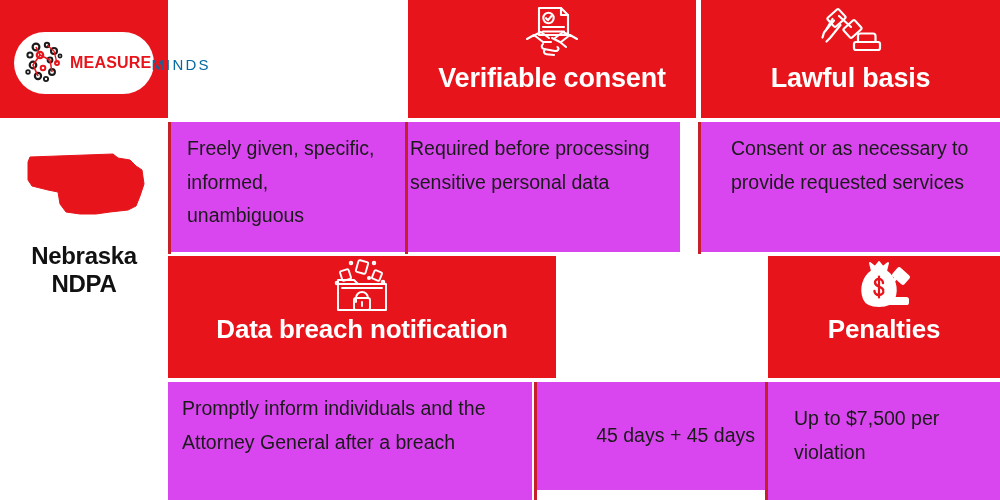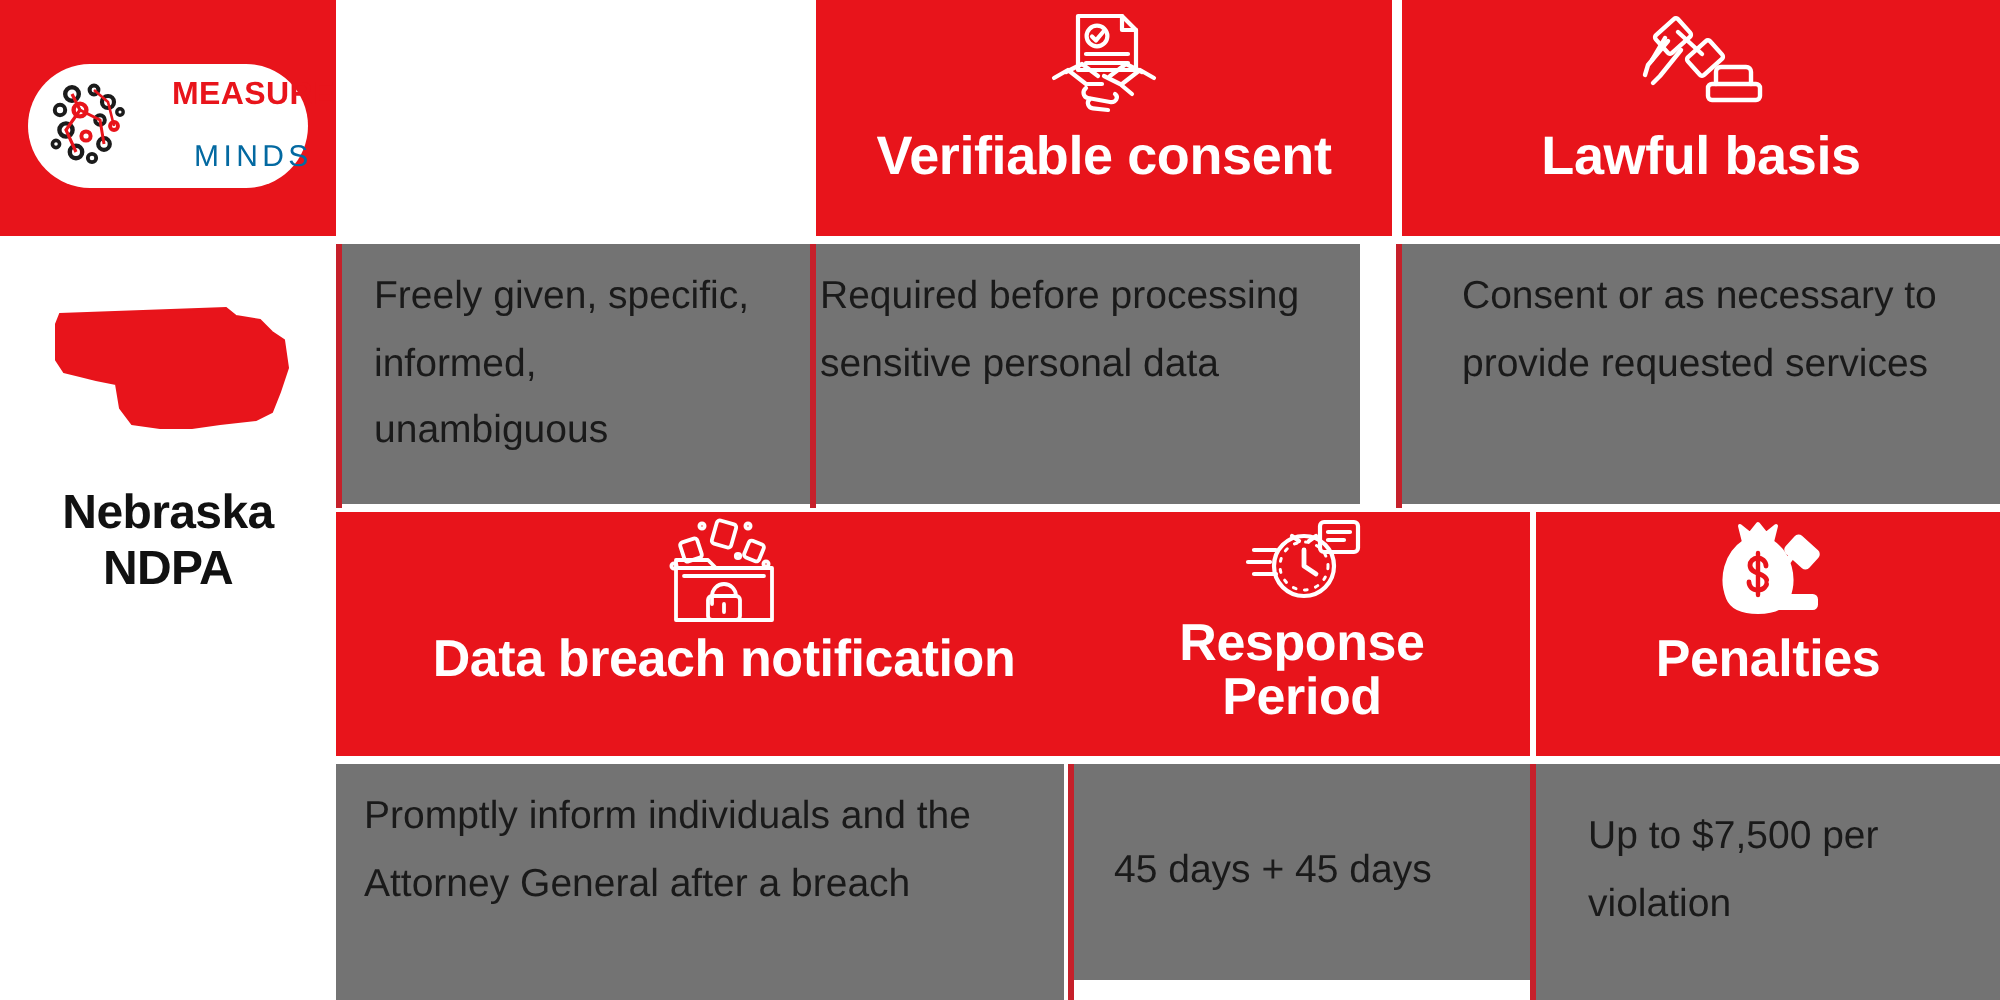--- a/index.html
+++ b/index.html
@@ -44,25 +44,26 @@
     padding: 0 6px;
   }
 
   .icon-wrap {
     display: flex;
     align-items: center;
     justify-content: center;
   }
 
   .bodycell {
-    background: #737373;
+    background: #d946ef;
     color: #1b1b1b;
     display: flex;
     align-items: flex-start;
     box-sizing: border-box;
+    justify-content: flex-end;
   }
 
   .bodycell .txt {
     font-size: 19.5px;
     line-height: 1.72;
     color: #1a1a1a;
     font-weight: 400;
   }
 
   .bodycell.vcenter {
@@ -109,26 +110,24 @@
     width: 140px;
     height: 62px;
     background: #ffffff;
     border-radius: 31px;
     display: flex;
     align-items: center;
     padding-left: 6px;
     box-sizing: border-box;
   }
   #logo-text {
-    margin-left: 16px;
-    display: flex;
-    flex-direction: column;
+    margin-left: 0;
+    display: flex;
     justify-content: center;
     line-height: 1;
-    gap: 13px;
   }
   #logo-measure {
     font-size: 16px;
     font-weight: bold;
     color: #e8141b;
     letter-spacing: 0.2px;
   }
   #logo-minds {
     font-size: 15px;
     font-weight: normal;
@@ -248,36 +247,20 @@
           <path d="M16 30 L56 30"></path>
           <path d="M30 44 L30 40 C30 36.7 32.7 34 36 34 C39.3 34 42 36.7 42 40"></path>
           <rect x="28" y="40" width="16" height="12" rx="2"></rect>
           <path d="M36 44 L36 48"></path>
         </g>
       </svg>
     </div>
     <div class="cap" style="font-size:26px;margin-top:-2px;">Data breach notification</div>
   </div>
 
-  <div class="blk redcell" style="left:537px;top:256px;width:228px;height:122px;">
-    <div class="icon-wrap" style="height:50px;">
-      <svg width="64" height="48" viewBox="0 0 64 48" aria-hidden="true">
-        <g fill="none" stroke="#ffffff" stroke-width="2.1" stroke-linecap="round" stroke-linejoin="round">
-          <circle cx="33" cy="26" r="15"></circle>
-          <circle cx="33" cy="26" r="12" stroke-dasharray="1.4 4.3" stroke-width="1.5"></circle>
-          <path d="M33 18 L33 26 L39 30" stroke-width="2.4"></path>
-          <path d="M27 11 L30.5 13.5 M39 11 L35.5 13.5"></path>
-          <path d="M8 18 L19 18 M5 24 L16 24 M8 30 L19 30"></path>
-          <rect x="41" y="4" width="19" height="15" rx="2"></rect>
-          <path d="M45 9 L56 9 M45 13 L53 13"></path>
-        </g>
-      </svg>
-    </div>
-    <div class="cap" style="font-size:26px;margin-top:2px;max-width:160px;">Response Period</div>
-  </div>
 
   <div class="blk redcell" style="left:768px;top:256px;width:232px;height:122px;">
     <div class="icon-wrap" style="height:62px;">
       <svg width="62" height="56" viewBox="0 0 62 56" aria-hidden="true">
         <g stroke="#ffffff" stroke-width="2" stroke-linecap="round" stroke-linejoin="round">
           <path d="M19 12 L17 4 L22 8 L26 3 L30 8 L35 4 L33 12 Z" fill="#ffffff"></path>
           <path d="M19 12 C10 18 7 30 11 40 C13 45 18 47 26 47 C34 47 39 45 41 40 C45 30 42 18 33 12 Z" fill="#ffffff" stroke="none"></path>
           <path d="M19 12 C10 18 7 30 11 40 C13 45 18 47 26 47 C34 47 39 45 41 40 C45 30 42 18 33 12 Z" fill="none"></path>
           <path d="M30 24 C30 21.5 27.8 20 26 20 C23.5 20 22 21.8 22 23.6 C22 28.5 30.5 27 30.5 32 C30.5 34 28.8 36 26 36 C23.2 36 21.5 34.2 21.5 32" fill="none" stroke="#e8141b" stroke-width="2.4"></path>
           <path d="M26 17.5 L26 38.5" stroke="#e8141b" stroke-width="2.2"></path>

